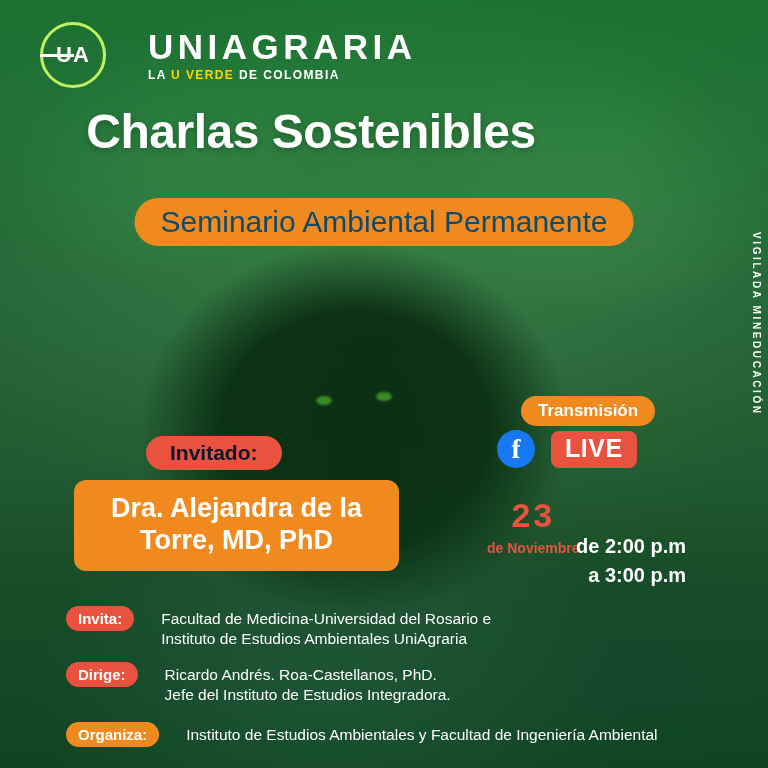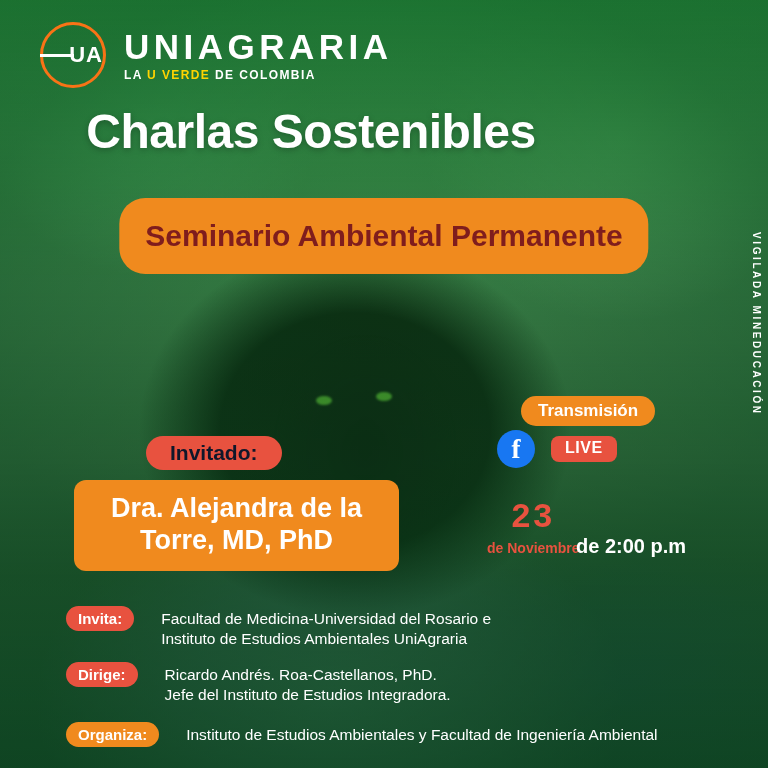--- a/index.html
+++ b/index.html
@@ -73,44 +73,44 @@
     top: 22px;
     display: flex;
     align-items: center;
     gap: 18px;
   }
   .logo-mark {
     position: relative;
     width: 60px;
     height: 60px;
     border-radius: 50%;
-    border: 3px solid #f97316;
+    border: 3px solid #bef264;
     display: flex;
     align-items: center;
-    justify-content: flex-end;
+    justify-content: center;
   }
   .logo-mark::after {
     content: "";
     position: absolute;
     left: -3px;
     top: 50%;
     width: 34px;
     height: 3px;
     background: #ffffff;
     transform: translateY(-1px);
   }
   .logo-mark span {
     font-size: 22px;
     font-weight: bold;
     color: #ffffff;
     letter-spacing: 1px;
     position: relative;
     z-index: 2;
   }
-  .logo-text { line-height: 1; }
+  .logo-text { line-height: 1; margin-left: 24px; }
   .logo-name {
     font-size: 35px;
     font-weight: bold;
     color: #ffffff;
     letter-spacing: 4.5px;
   }
   .logo-sub {
     margin-top: 5px;
     font-size: 12px;
     font-weight: bold;
@@ -131,24 +131,24 @@
     color: #ffffff;
     letter-spacing: -0.5px;
     text-shadow: 0 2px 6px rgba(0,0,0,.25);
   }
   .subtitle-pill {
     position: absolute;
     top: 198px;
     left: 50%;
     transform: translateX(-50%);
     background: #f08a1e;
-    color: #7f1d1d;
+    color: #0c4a6e;
     font-size: 30px;
-    font-weight: bold;
-    padding: 21px 26px;
+    font-weight: normal;
+    padding: 7px 26px;
     border-radius: 26px;
     white-space: nowrap;
   }
   .topic-box {
     position: absolute;
     top: 256px;
     left: 50%;
     transform: translateX(-50%);
     background: #e8523f;
     color: #ffffff;
@@ -190,21 +190,21 @@
     font-weight: bold;
     font-family: "Liberation Serif", serif;
     display: flex;
     align-items: center;
     justify-content: center;
     line-height: 1;
   }
   .live-badge {
     background: #e8523f;
     color: #ffffff;
-    font-size: 16px;
+    font-size: 25px;
     font-weight: bold;
     padding: 3px 14px 5px;
     border-radius: 8px;
     letter-spacing: .5px;
   }
 
   
   .guest-pill {
     position: absolute;
     top: 436px;
@@ -339,20 +339,21 @@
     <div>Dra. Alejandra de la</div>
     <div>Torre, MD, PhD</div>
   </div>
 
   <div class="date-block">
     <div class="date-day">23</div>
     <div class="date-month">de Noviembre</div>
   </div>
   <div class="time-block">
     <div>de 2:00 p.m</div>
+    <div>a 3:00 p.m</div>
   </div>
 
   <div class="credit credit-1">
     <div class="credit-label">Invita:</div>
     <div class="credit-text">
       <div>Facultad de Medicina-Universidad del Rosario e</div>
       <div>Instituto de Estudios Ambientales UniAgraria</div>
     </div>
   </div>
 

